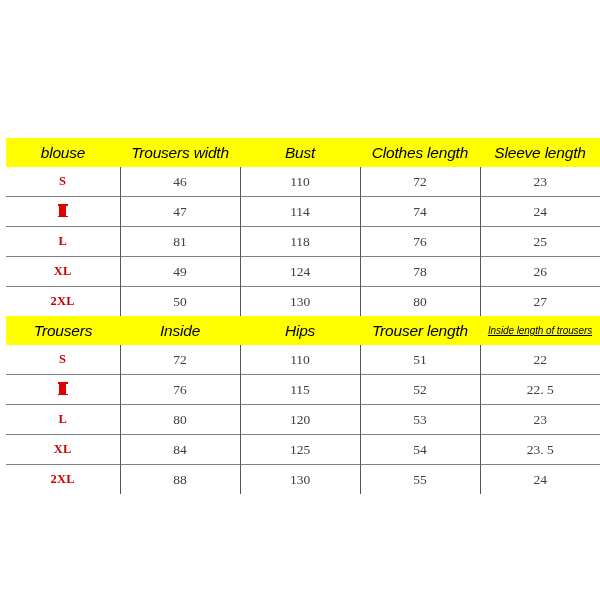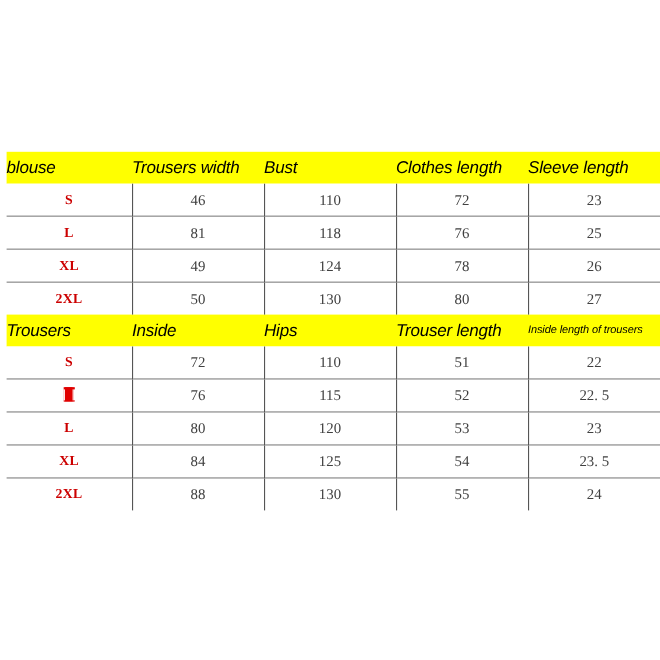--- a/index.html
+++ b/index.html
@@ -33,34 +33,35 @@
   table.size-table col.c2 { width: 120px; }
   table.size-table col.c3 { width: 120px; }
   table.size-table col.c4 { width: 120px; }
 
   
   tr.head-row > th {
     background: #ffff00;
     height: 29px;
     padding: 0;
     margin: 0;
-    text-align: left;
+    text-align: center;
     vertical-align: middle;
     border: none;
     font-weight: normal;
     font-style: italic;
     font-family: "Liberation Sans", "DejaVu Sans", sans-serif;
     font-size: 15.5px;
     color: #000000;
     letter-spacing: -0.2px;
     white-space: nowrap;
   }
   tr.head-row > th.small-head {
     font-size: 10px;
     letter-spacing: -0.1px;
+    text-decoration: underline;
   }
 
   
   tr.data-row > td {
     height: 29px;
     padding: 0;
     text-align: center;
     vertical-align: middle;
     border-top: 1px solid #808080;
     border-right: 1px solid #555555;
@@ -130,20 +131,27 @@
           <th>Sleeve length</th>
         </tr>
         <tr class="data-row first-data">
           <td class="size-col">S</td>
           <td>46</td>
           <td>110</td>
           <td>72</td>
           <td class="last-col">23</td>
         </tr>
         <tr class="data-row">
+          <td class="size-col"><span class="glyph-block"></span></td>
+          <td>47</td>
+          <td>114</td>
+          <td>74</td>
+          <td class="last-col">24</td>
+        </tr>
+        <tr class="data-row">
           <td class="size-col">L</td>
           <td>81</td>
           <td>118</td>
           <td>76</td>
           <td class="last-col">25</td>
         </tr>
         <tr class="data-row">
           <td class="size-col">XL</td>
           <td>49</td>
           <td>124</td>

